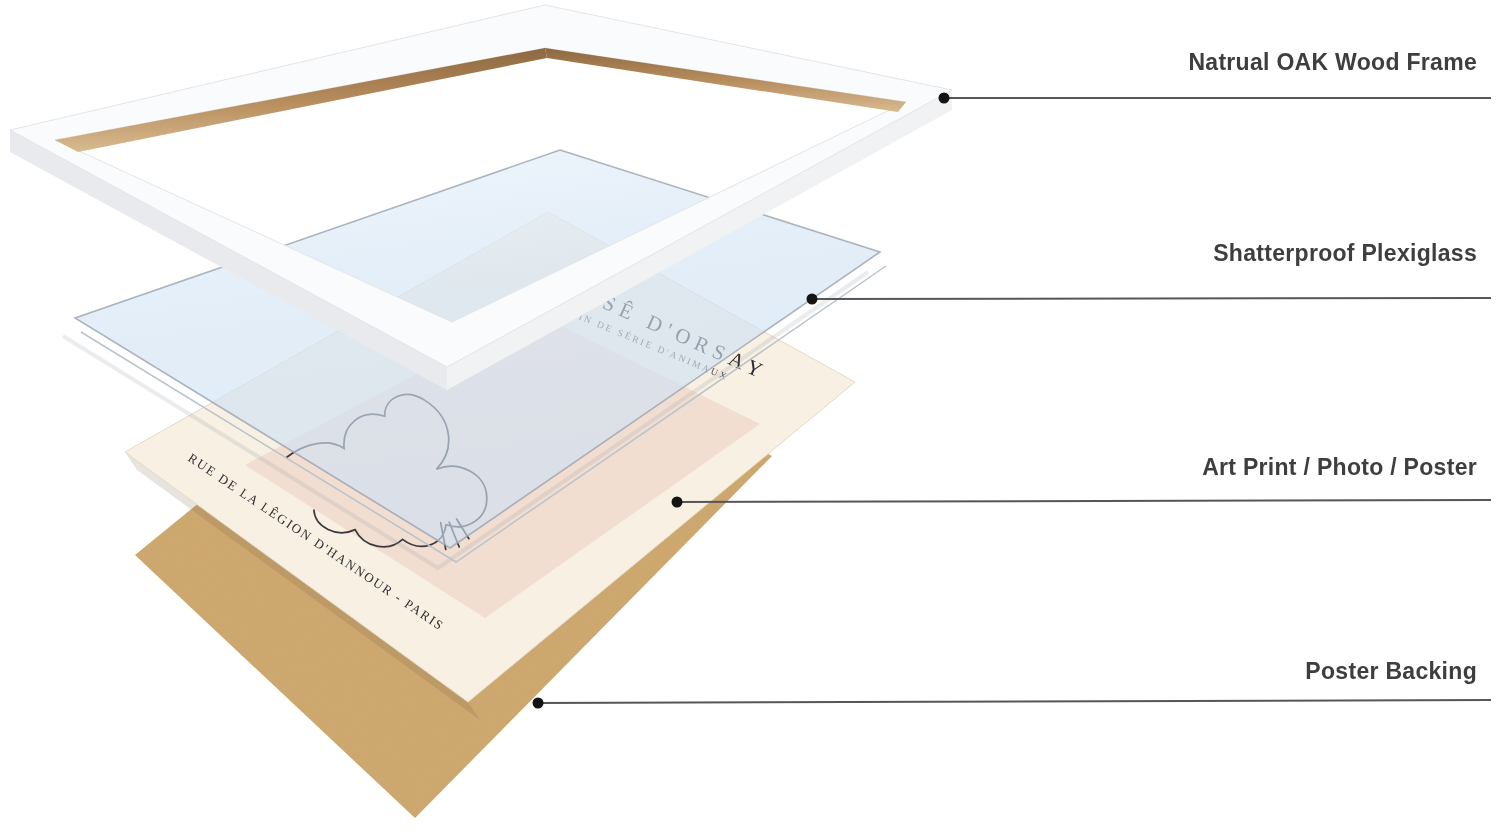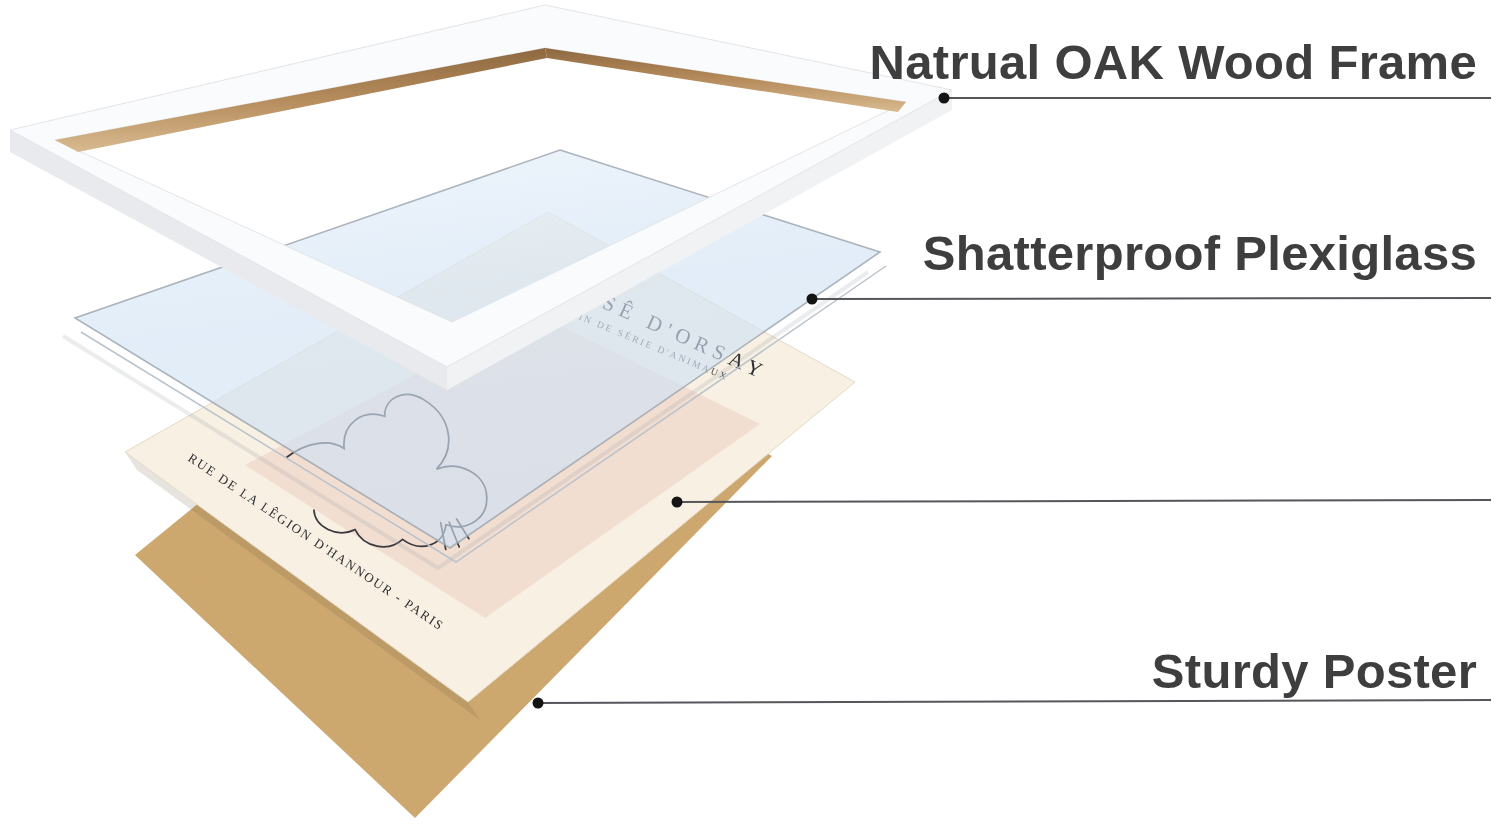--- a/index.html
+++ b/index.html
@@ -4,21 +4,21 @@
 <style>
   html,body{margin:0;padding:0;background:#ffffff;}
   .stage{
     position:relative;width:1500px;height:832px;background:#ffffff;
     overflow:hidden;font-family:"Liberation Sans",sans-serif;
   }
   .diagram-svg{position:absolute;left:0;top:0;}
   .callout-label{
     position:absolute;right:23px;white-space:nowrap;
     font-family:"Liberation Sans",sans-serif;
-    font-weight:700;font-size:49px;line-height:44px;
+    font-weight:700;font-size:23px;line-height:44px;
     color:#3e3e3e;letter-spacing:.3px;
   }
   .poster-text{font-family:"Liberation Serif",serif;}
 </style>
 </head>
 <body>
 
 <div class="stage">
 
   <svg class="diagram-svg" width="1500" height="832" viewBox="0 0 1500 832" xmlns="http://www.w3.org/2000/svg">
@@ -86,15 +86,16 @@
       <line x1="677" y1="502" x2="1491" y2="500" stroke="#55565a" stroke-width="2"></line>
       <circle cx="677" cy="502" r="5.5" fill="#141414"></circle>
 
       <line x1="538" y1="703" x2="1491" y2="700" stroke="#55565a" stroke-width="2"></line>
       <circle cx="538" cy="703" r="5.5" fill="#141414"></circle>
     </g>
   </svg>
 
   <div class="callout-label" style="top:40px">Natrual OAK Wood Frame</div>
   <div class="callout-label" style="top:231px">Shatterproof Plexiglass</div>
-  <div class="callout-label" style="top:649px">Sturdy Poster</div>
+  <div class="callout-label" style="top:445px">Art Print / Photo / Poster</div>
+  <div class="callout-label" style="top:649px">Poster Backing</div>
 
 </div>
 
 </body></html>

